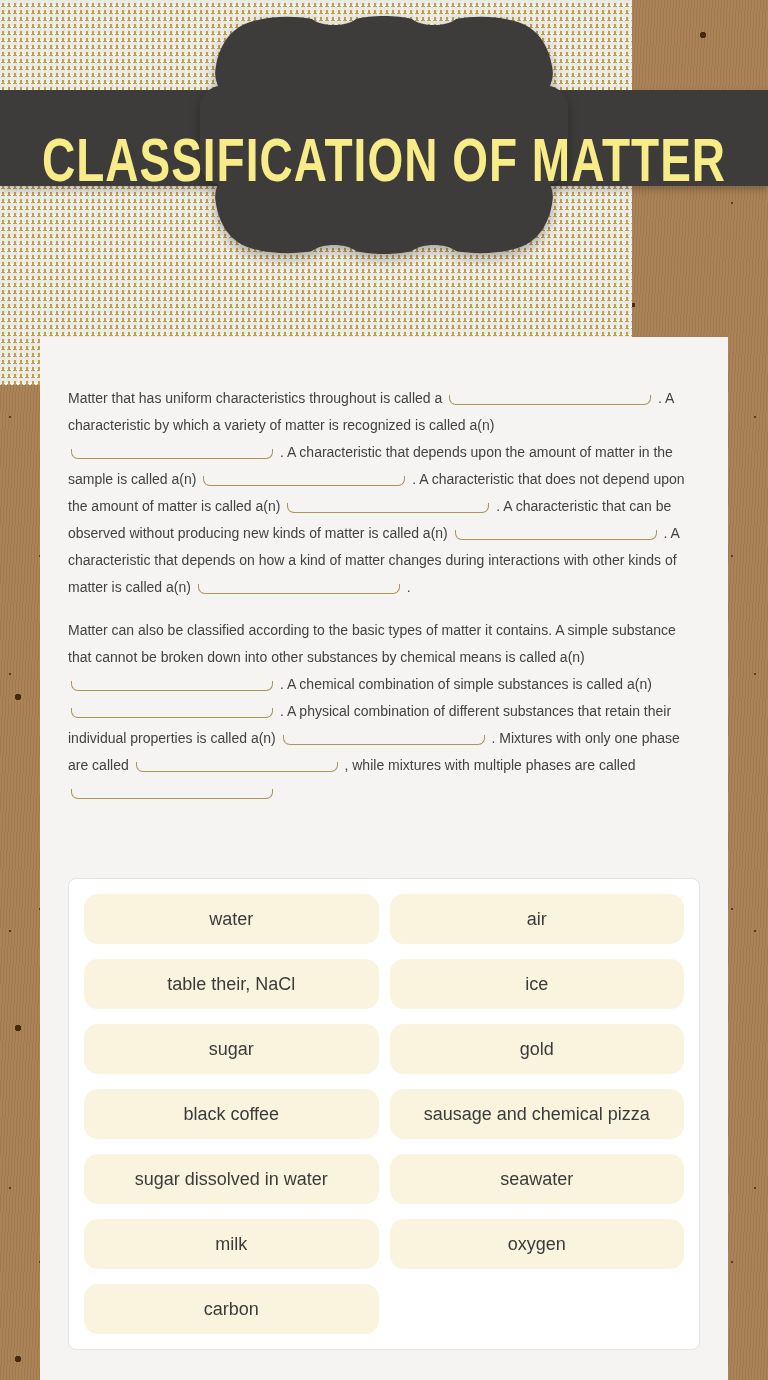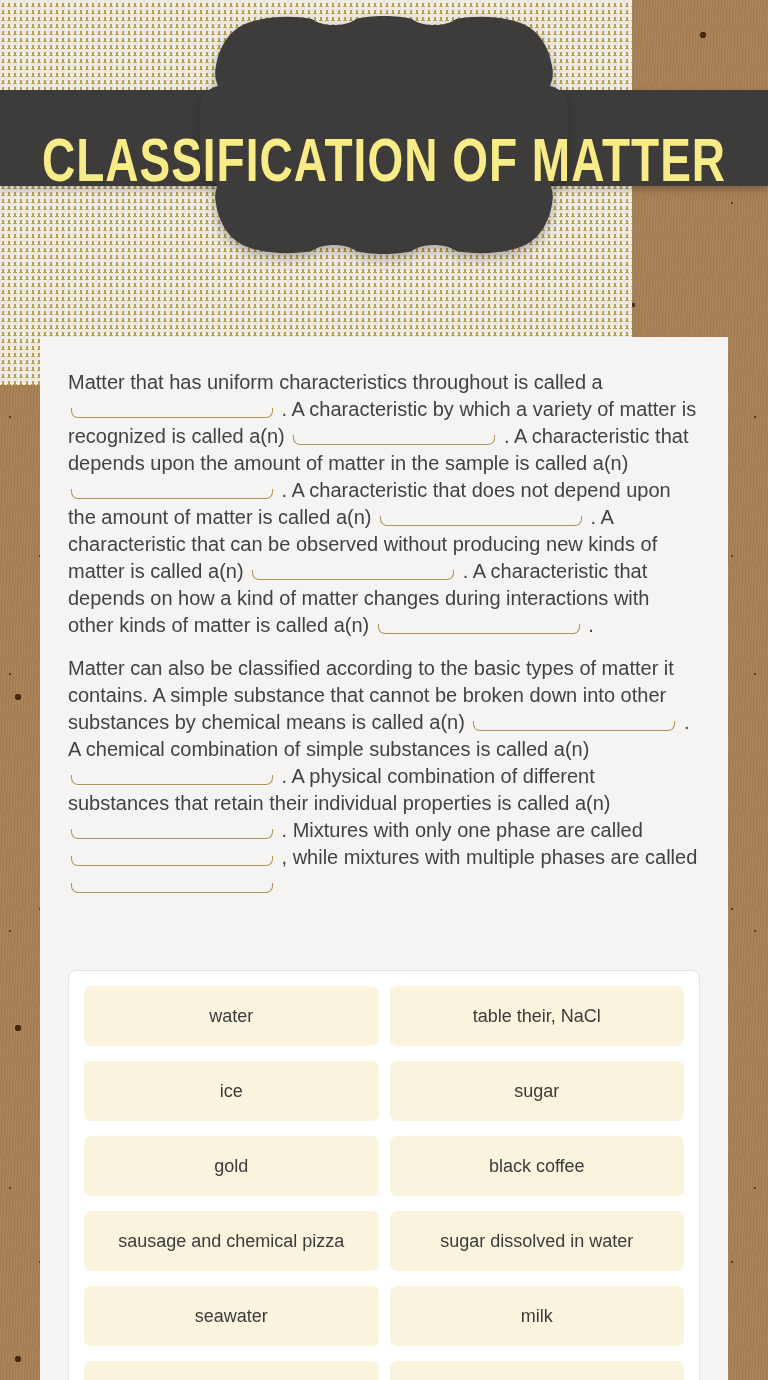--- a/index.html
+++ b/index.html
@@ -48,21 +48,21 @@
   .page{
     position:relative;z-index:4;
     margin:-48px 40px 0 40px;
     background:#f5f4f2;
     min-height:1100px;
     padding:32px 28px 40px 28px;
     box-sizing:border-box;
     color:#424242;
   }
   .para{
-    font-size:20px;line-height:27px;margin:0 0 16px 0;color:#424242;
+    font-size:14px;line-height:27px;margin:16px 0 16px 0;color:#424242;
   }
   .blank{
     display:inline-block;width:200px;height:9px;margin:0 3px;
     border-bottom:1.6px solid #ae9456;
     border-left:1.6px solid #ae9456;
     border-right:1.6px solid #ae9456;
     border-bottom-left-radius:7px;border-bottom-right-radius:7px;
     vertical-align:-2px;cursor:text;
   }
 
@@ -71,21 +71,21 @@
     margin-top:72px;
     background:#ffffff;
     border:1px solid #e3e3e3;
     border-radius:8px;
     padding:15px;
     display:grid;
     grid-template-columns:1fr 1fr;
     column-gap:11px;row-gap:15px;
   }
   .chip{
-    height:60px;border-radius:7px;background:#faf3dd;
+    height:50px;border-radius:14px;background:#faf3dd;
     display:flex;align-items:center;justify-content:center;
     font-size:18px;color:#3b3b3b;cursor:grab;user-select:none;
   }
 </style>
 </head>
 <body>
 
 <div class="hero">
   <svg class="badge" viewBox="0 0 368 242" aria-hidden="true">
     <path fill="#3e3c3a" d="
@@ -120,20 +120,21 @@
 </div>
 
 <div class="page">
 
   <p class="para"><span>Matter that has uniform characteristics throughout is called a </span><span class="blank"></span><span> . A characteristic by which a variety of matter is recognized is called a(n) </span><span class="blank"></span><span> . A characteristic that depends upon the amount of matter in the sample is called a(n) </span><span class="blank"></span><span> . A characteristic that does not depend upon the amount of matter is called a(n) </span><span class="blank"></span><span> . A characteristic that can be observed without producing new kinds of matter is called a(n) </span><span class="blank"></span><span> . A characteristic that depends on how a kind of matter changes during interactions with other kinds of matter is called a(n) </span><span class="blank"></span><span> .</span></p>
 
   <p class="para"><span>Matter can also be classified according to the basic types of matter it contains. A simple substance that cannot be broken down into other substances by chemical means is called a(n) </span><span class="blank"></span><span> . A chemical combination of simple substances is called a(n) </span><span class="blank"></span><span> . A physical combination of different substances that retain their individual properties is called a(n) </span><span class="blank"></span><span> . Mixtures with only one phase are called </span><span class="blank"></span><span> , while mixtures with multiple phases are called </span><span class="blank"></span></p>
 
   <div class="bank">
     <div class="chip">water</div>
+    <div class="chip">air</div>
     <div class="chip">table their, NaCl</div>
     <div class="chip">ice</div>
     <div class="chip">sugar</div>
     <div class="chip">gold</div>
     <div class="chip">black coffee</div>
     <div class="chip">sausage and chemical pizza</div>
     <div class="chip">sugar dissolved in water</div>
     <div class="chip">seawater</div>
     <div class="chip">milk</div>
     <div class="chip">oxygen</div>

